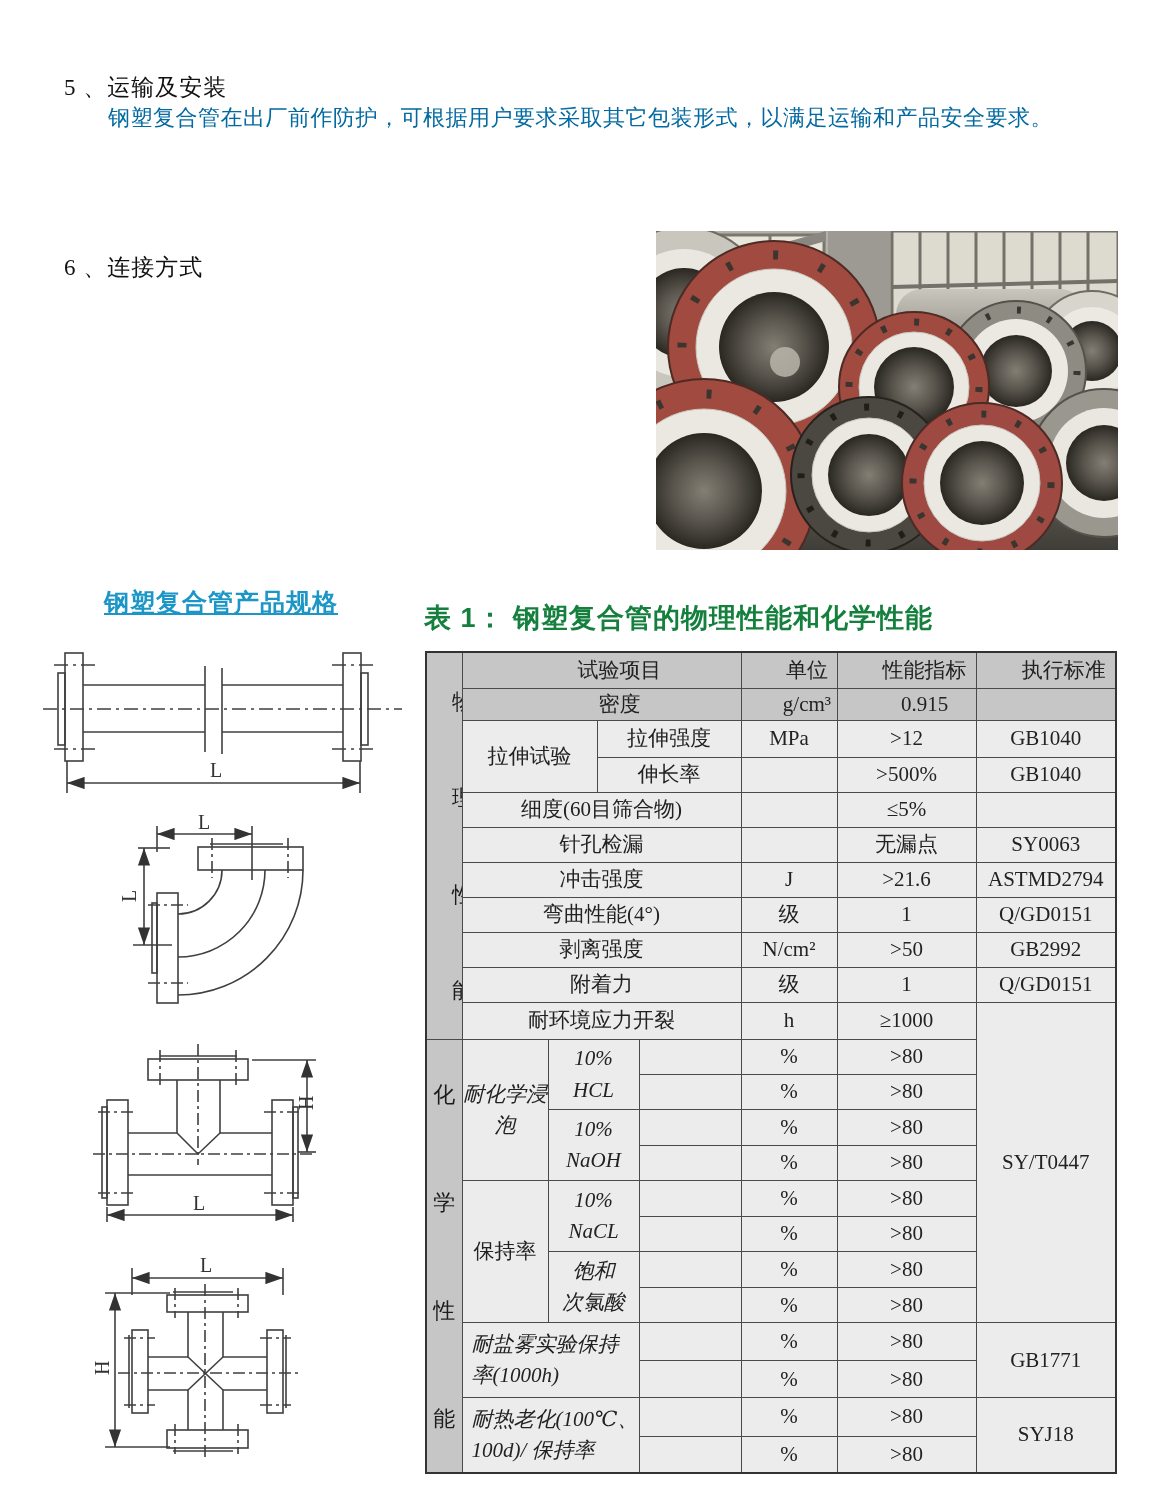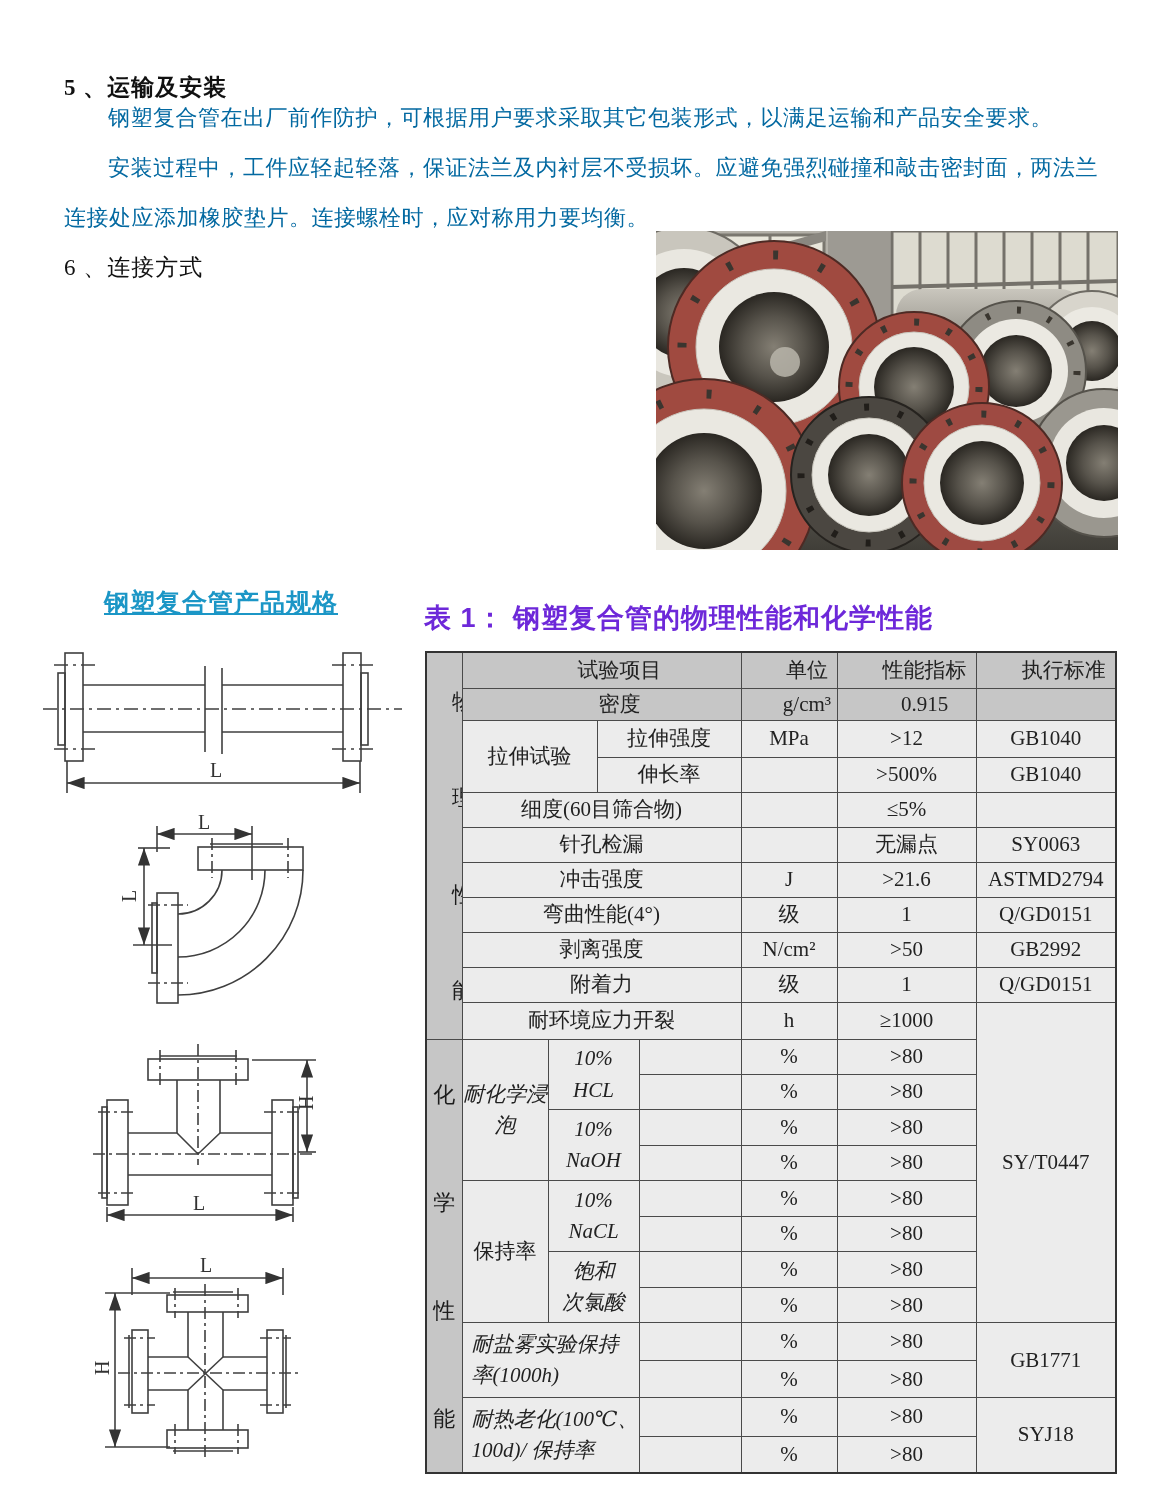--- a/index.html
+++ b/index.html
@@ -23,23 +23,22 @@
   .two-line{line-height:1.65;font-style:italic;}
   
   svg text{font-family:"Liberation Serif","DejaVu Serif",serif;}
   .dim-label{font-size:20px;fill:#333;}
 </style>
 </head>
 <body>
 
 <div id="page">
 
-  <div class="abs sec-heading" style="left:64px;top:72px;font-weight:bold;">5 、运输及安装</div>
+  <div class="abs sec-heading" style="left:64px;top:72px;">5 、运输及安装</div>
   <p class="abs body-para" style="left:64px;top:93px;width:1042px;">钢塑复合管在出厂前作防护，可根据用户要求采取其它包装形式，以满足运输和产品安全要求。</p>
-  <p class="abs body-para" style="left:64px;top:143px;width:1046px;">安装过程中，工件应轻起轻落，保证法兰及内衬层不受损坏。应避免强烈碰撞和敲击密封面，两法兰连接处应添加橡胶垫片。连接螺栓时，应对称用力要均衡。</p>
 
   <div class="abs sec-heading" style="left:64px;top:252px;font-family:Liberation Serif, serif;">6 、连接方式</div>
 
   <svg class="abs" style="left:656px;top:231px;" width="462" height="319" viewBox="0 0 462 319">
     <defs>
       <radialGradient id="ph-inner" cx="0.5" cy="0.5" r="0.5">
         <stop offset="0%" stop-color="#847f74"></stop>
           <stop offset="55%" stop-color="#57534b"></stop>
         <stop offset="100%" stop-color="#2a2722"></stop>
       </radialGradient>
@@ -120,21 +119,21 @@
     </g>
     <g>
       <circle cx="326" cy="252" r="80" fill="#9e4a42" stroke="#4d2a24" stroke-width="2"></circle>
       <circle cx="326" cy="252" r="69" fill="none" stroke="#3a352f" stroke-width="7" stroke-dasharray="5 31"></circle>
       <circle cx="326" cy="252" r="58" fill="#eae8e1" stroke="#c9c6bd"></circle>
       <circle cx="326" cy="252" r="42" fill="url(#ph-inner)"></circle>
     </g>
   </svg>
 
   <div class="abs blue-heading" id="spec-heading" style="left:104px;top:586px;color:#1b96c6;text-decoration:underline;">钢塑复合管产品规格</div>
-  <div class="abs blue-heading" id="table-title" style="left:424px;top:600px;color:#6d28d9;">表 1： 钢塑复合管的物理性能和化学性能</div>
+  <div class="abs blue-heading" id="table-title" style="left:424px;top:600px;color:#15803d;">表 1： 钢塑复合管的物理性能和化学性能</div>
 
   <svg class="abs" style="left:40px;top:635px;" width="365" height="160" viewBox="0 0 365 160">
     <defs>
       <marker id="arr" viewBox="0 0 10 7" refX="10" refY="3.5" markerWidth="11" markerHeight="8" orient="auto-start-reverse">
           <path d="M0,0 L10,3.5 L0,7 z" fill="#333"></path>
         </marker>
     </defs>
     <g stroke="#3f3f3f" stroke-width="1.6" fill="none">
       <g stroke-dasharray="14 5 3 5">
         <line x1="3" y1="74" x2="362" y2="74"></line>

